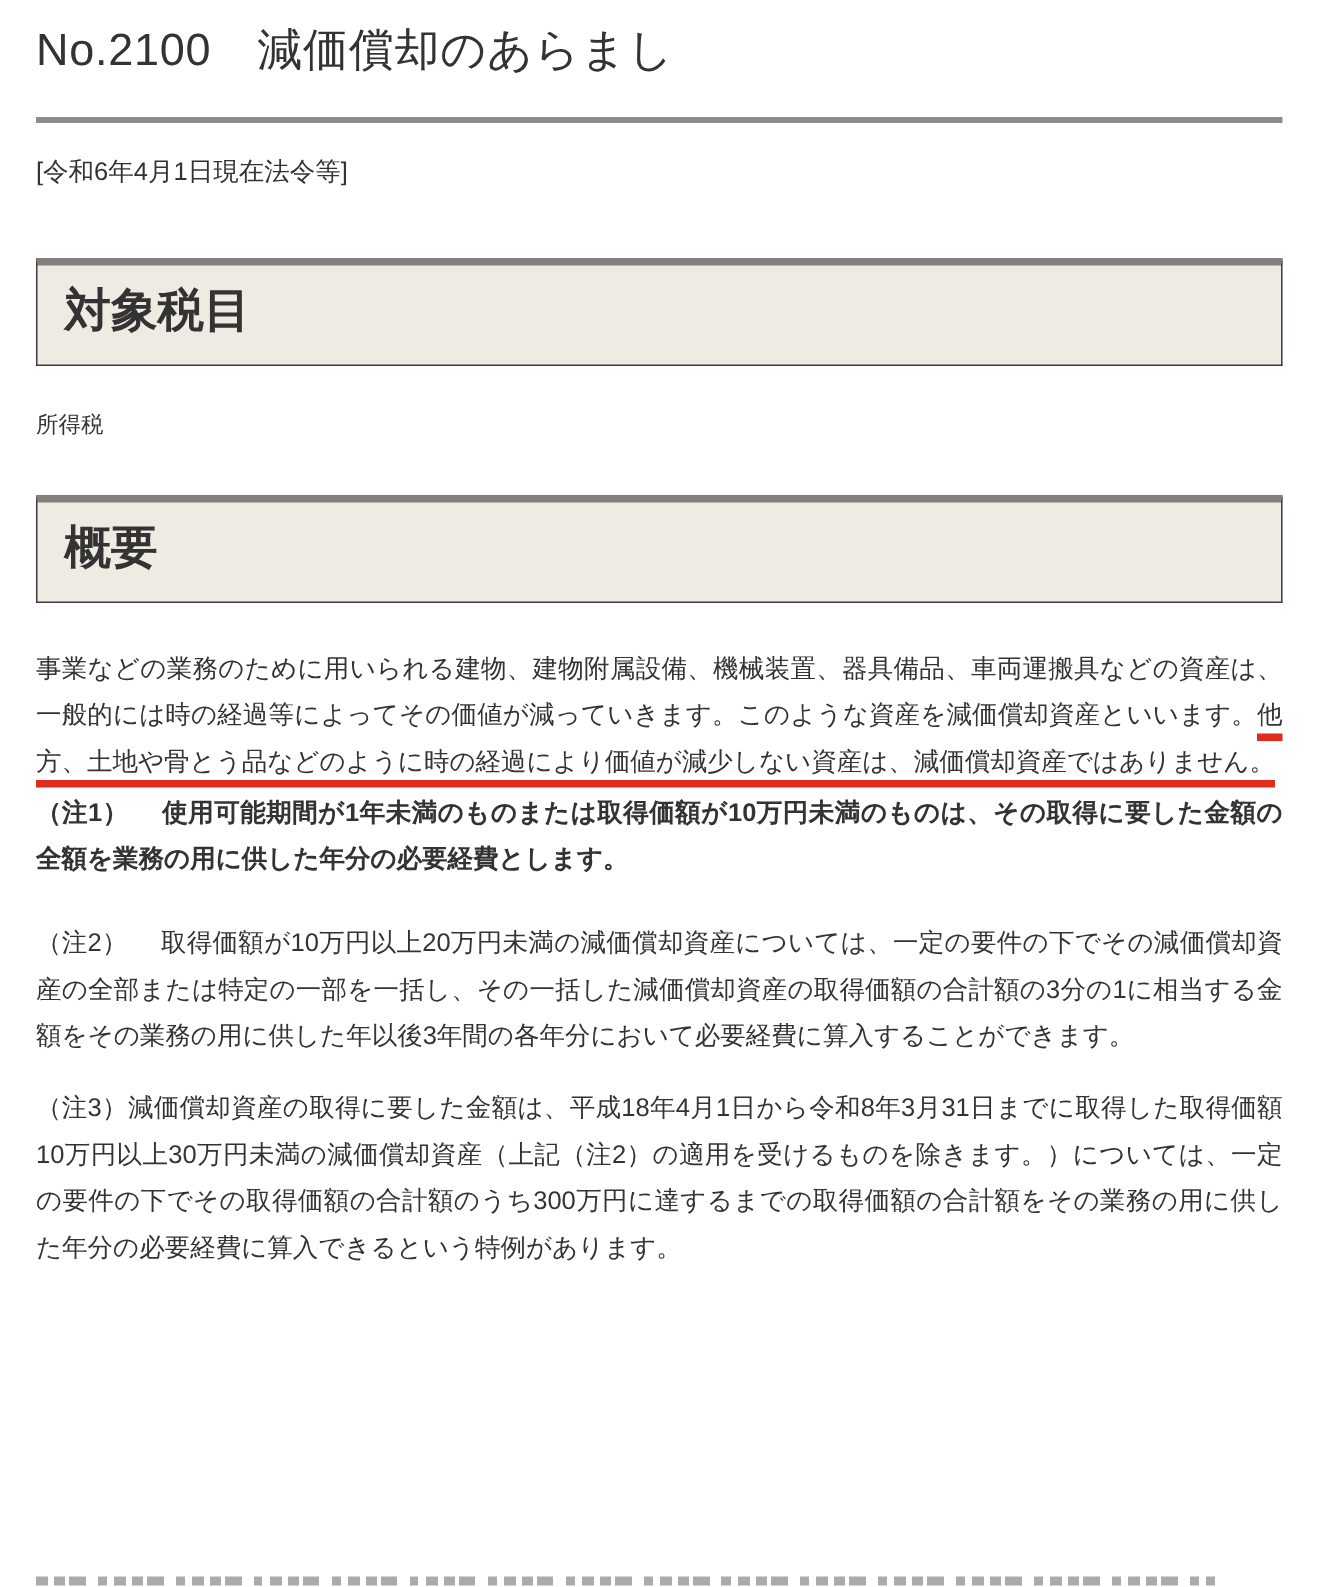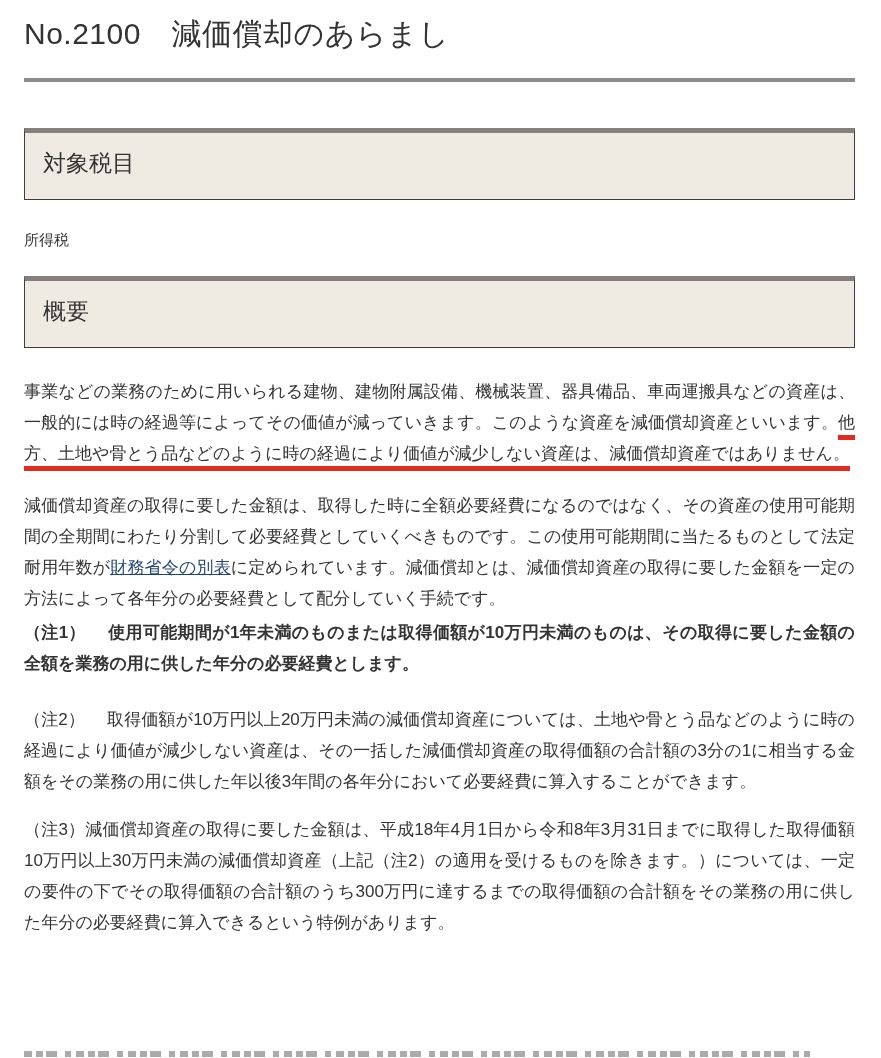--- a/index.html
+++ b/index.html
@@ -35,25 +35,25 @@
     line-height: 22px;
   }
 
   .heading-box {
     margin-top: 46px;
     background: var(--heading-box-background, #f0ebe2);
     border: 1px solid var(--heading-box-border, #403c3b);
     border-top: 5px solid var(--heading-box-top-border, #85807d);
     padding: 16px 18px 22px;
   }
-  .heading-box.overview { margin-top: 24px; }
+  .heading-box.overview { margin-top: 34px; }
   .heading-box h2 {
-    font-size: 23px;
+    font-size: 31px;
     line-height: 28px;
-    font-weight: normal;
+    font-weight: bold;
     color: var(--body-text, #333333);
   }
 
   .tax-subject {
     margin-top: 28px;
     font-size: 15px;
     line-height: 24px;
   }
 
   .body-para {
@@ -100,36 +100,36 @@
 </style>
 </head>
 <body>
 
 <div class="page">
 
   <h1 class="title">No.2100　減価償却のあらまし</h1>
 
   <hr class="title-rule">
 
+  <p class="law-note">[令和6年4月1日現在法令等]</p>
 
   <div class="heading-box">
     <h2>対象税目</h2>
   </div>
 
   <p class="tax-subject">所得税</p>
 
   <div class="heading-box overview">
     <h2>概要</h2>
   </div>
 
   <p class="body-para para1"><span>事業などの業務のために用いられる建物、建物附属設備、機械装置、器具備品、車両運搬具などの資産は、一般的には時の経過等によってその価値が減っていきます。このような資産を減価償却資産といいます。</span><span class="red-underline">他方、土地や骨とう品などのように時の経過により価値が減少しない資産は、減価償却資産ではありません。</span></p>
 
-  <p class="body-para para2"><span>減価償却資産の取得に要した金額は、取得した時に全額必要経費になるのではなく、その資産の使用可能期間の全期間にわたり分割して必要経費としていくべきものです。この使用可能期間に当たるものとして法定耐用年数が</span><a class="text-link" href="#">財務省令の別表</a><span>に定められています。減価償却とは、減価償却資産の取得に要した金額を一定の方法によって各年分の必要経費として配分していく手続です。</span></p>
 
   <p class="body-para note-1">（注1）　 使用可能期間が1年未満のものまたは取得価額が10万円未満のものは、その取得に要した金額の全額を業務の用に供した年分の必要経費とします。</p>
 
-  <p class="body-para note-2">（注2）　 取得価額が10万円以上20万円未満の減価償却資産については、土地や骨とう品などのように時の経過により価値が減少しない資産は、その一括した減価償却資産の取得価額の合計額の3分の1に相当する金額をその業務の用に供した年以後3年間の各年分において必要経費に算入することができます。</p>
+  <p class="body-para note-2">（注2）　 取得価額が10万円以上20万円未満の減価償却資産については、一定の要件の下でその減価償却資産の全部または特定の一部を一括し、その一括した減価償却資産の取得価額の合計額の3分の1に相当する金額をその業務の用に供した年以後3年間の各年分において必要経費に算入することができます。</p>
 
   <p class="body-para note-3">（注3）減価償却資産の取得に要した金額は、平成18年4月1日から令和8年3月31日までに取得した取得価額10万円以上30万円未満の減価償却資産（上記（注2）の適用を受けるものを除きます。）については、一定の要件の下でその取得価額の合計額のうち300万円に達するまでの取得価額の合計額をその業務の用に供した年分の必要経費に算入できるという特例があります。</p>
 
 </div>
 
 <div class="clipped-line"></div>
 
 </body></html>

